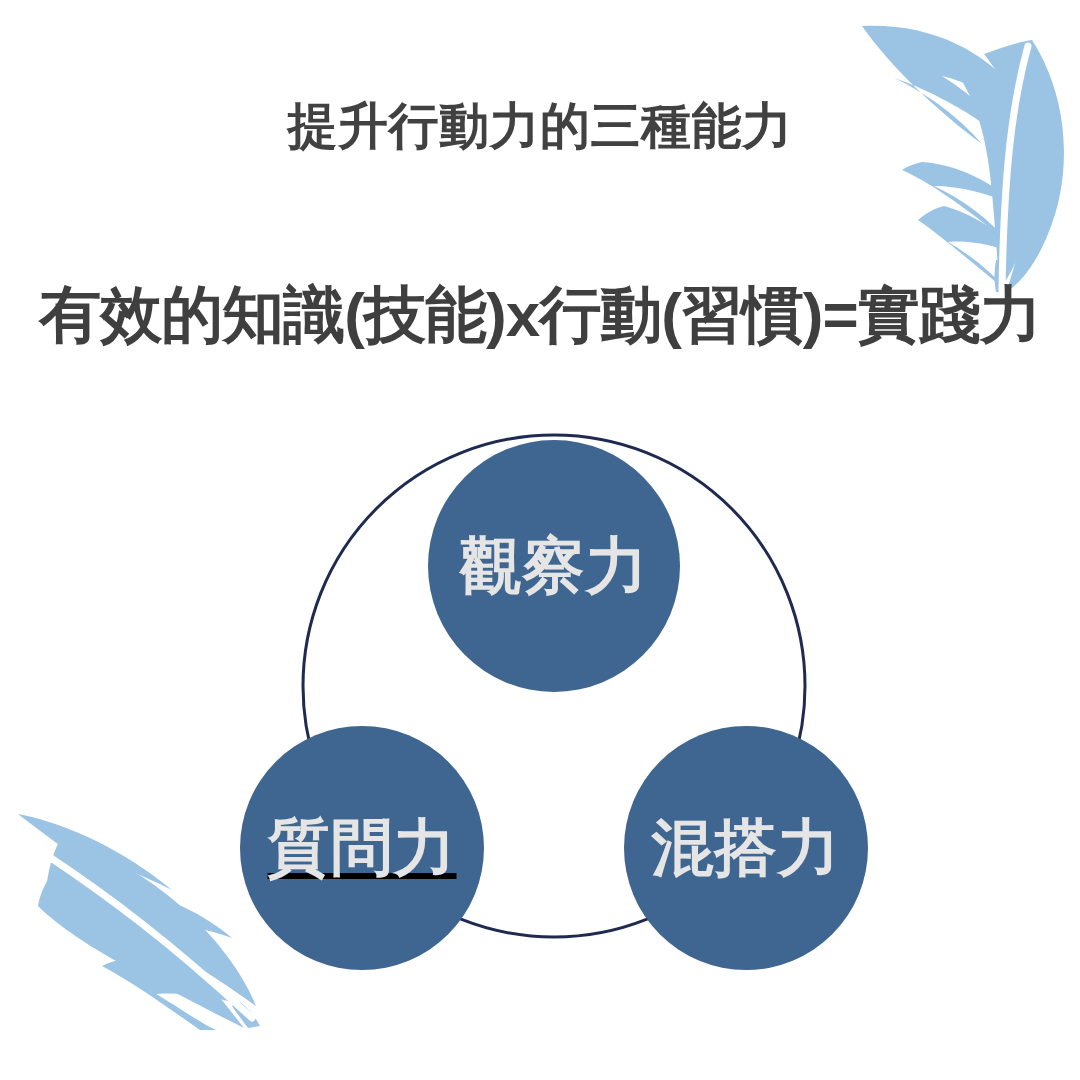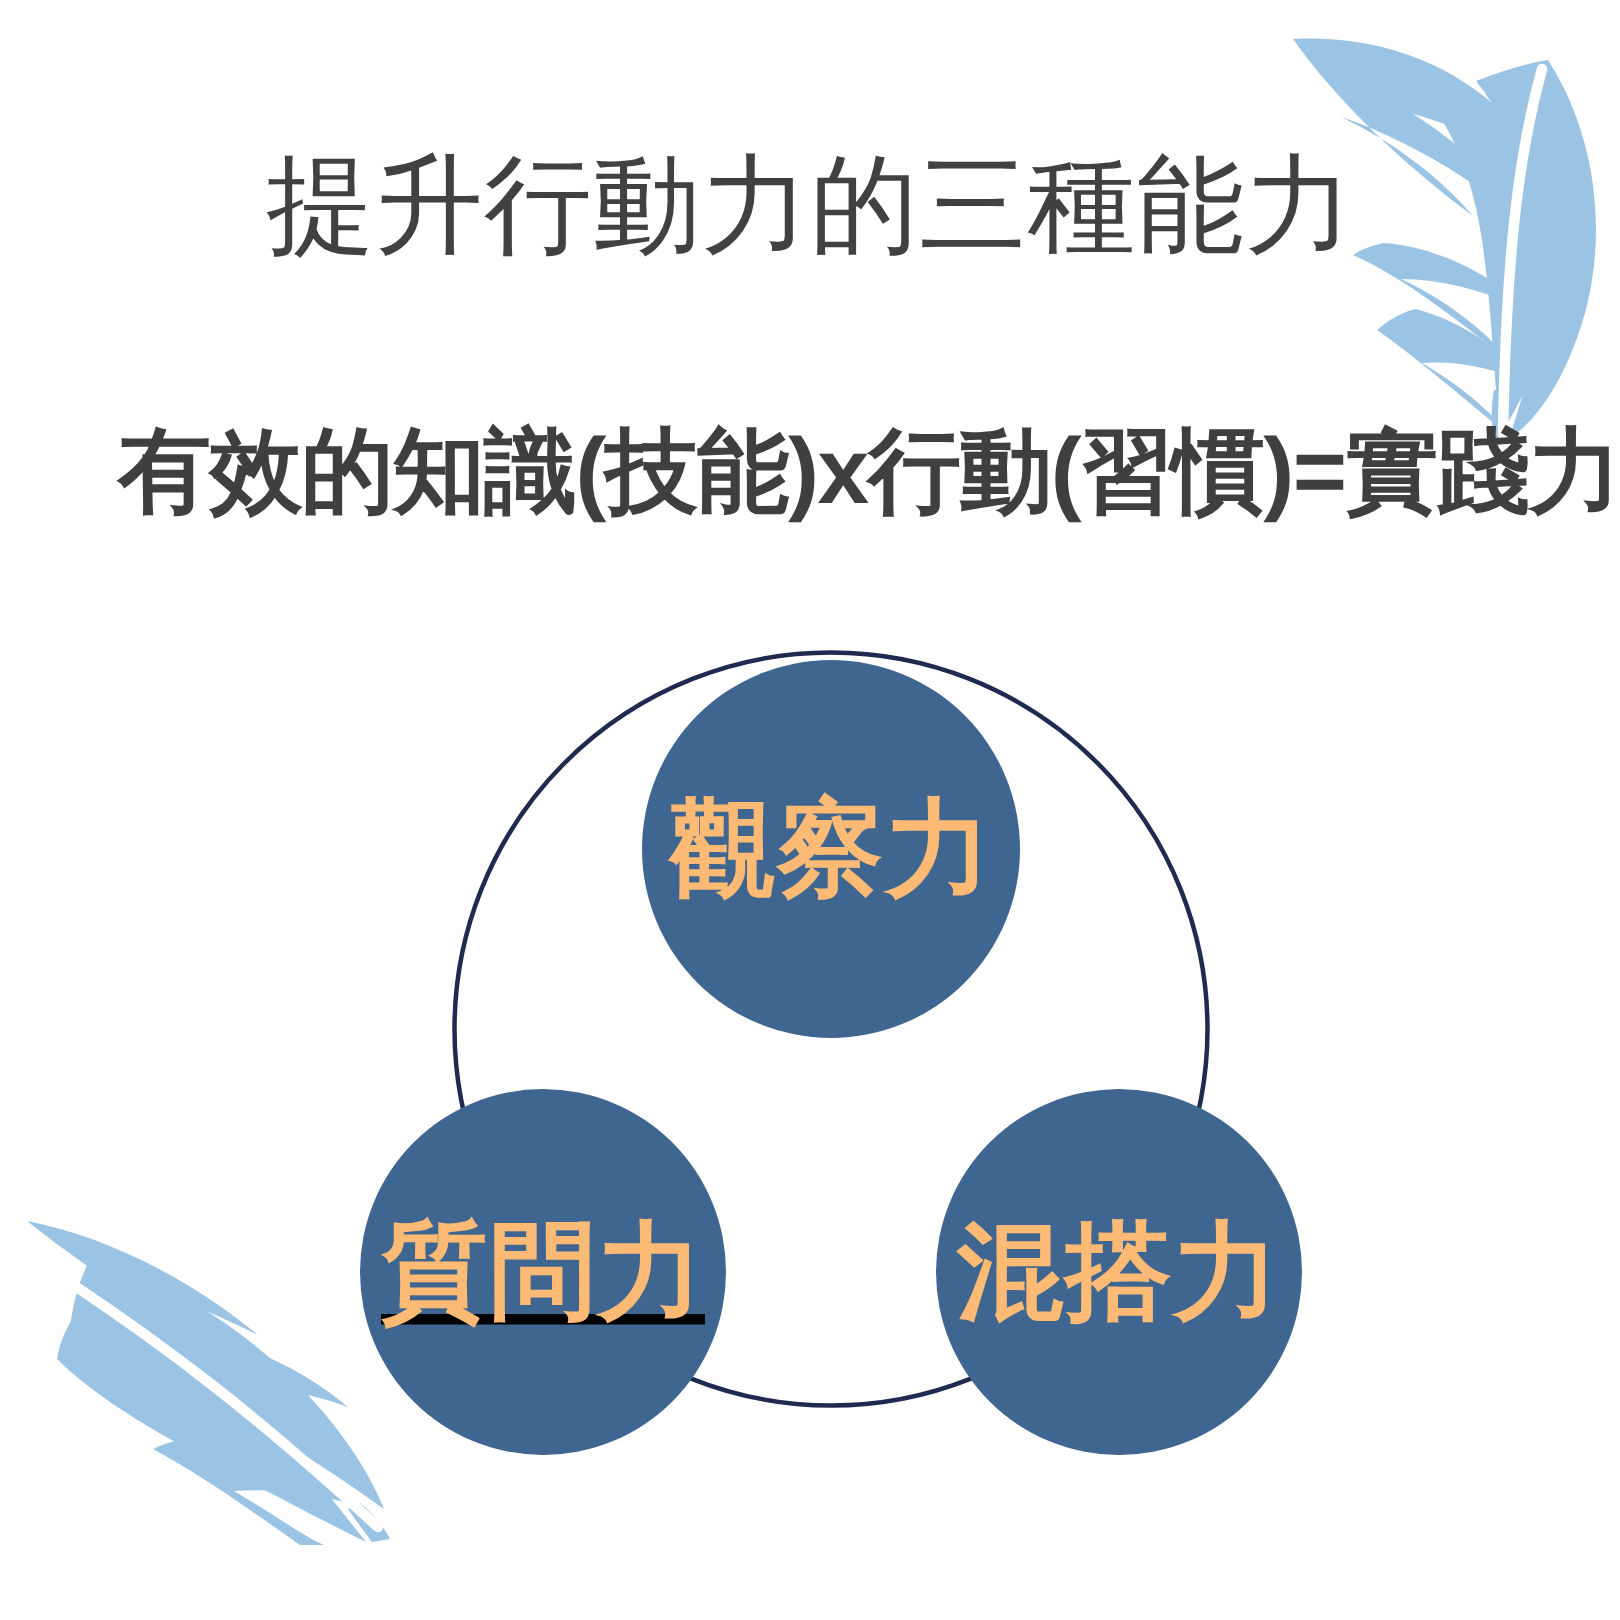--- a/index.html
+++ b/index.html
@@ -40,32 +40,32 @@
   }
 
   
   #title {
     position: absolute;
     left: 0;
     right: 0;
     top: 100px;
     text-align: center;
     color: #414141;
-    font-size: 72px;
+    font-size: 50px;
     line-height: 1.05;
-    font-weight: 400;
+    font-weight: 700;
     letter-spacing: 0.5px;
     white-space: nowrap;
   }
   #subtitle {
     position: absolute;
     left: 0;
     right: 0;
     top: 282px;
-    text-align: right;
+    text-align: center;
     color: #3f3f3f;
     font-size: 62px;
     line-height: 1.05;
     font-weight: 700;
     letter-spacing: -1px;
     white-space: nowrap;
   }
 
   
   #triad {
@@ -87,22 +87,22 @@
     width: 252px;
     height: 252px;
     border-radius: 50%;
     background: #3f6690;
     display: flex;
     align-items: center;
     justify-content: center;
     box-sizing: border-box;
   }
   .node-label {
-    color: #fdba74;
-    font-size: 71px;
+    color: #e5e5e5;
+    font-size: 62px;
     font-weight: 700;
     line-height: 1;
     letter-spacing: 1px;
     white-space: nowrap;
     text-align: right;
   }
   #node-top     { left: 200px; top: 16px; }
   #node-left    { left: 12px;  top: 302px; width: 244px; height: 244px; text-decoration: underline; }
   #node-right   { left: 396px; top: 302px; width: 244px; height: 244px; }
 </style>

